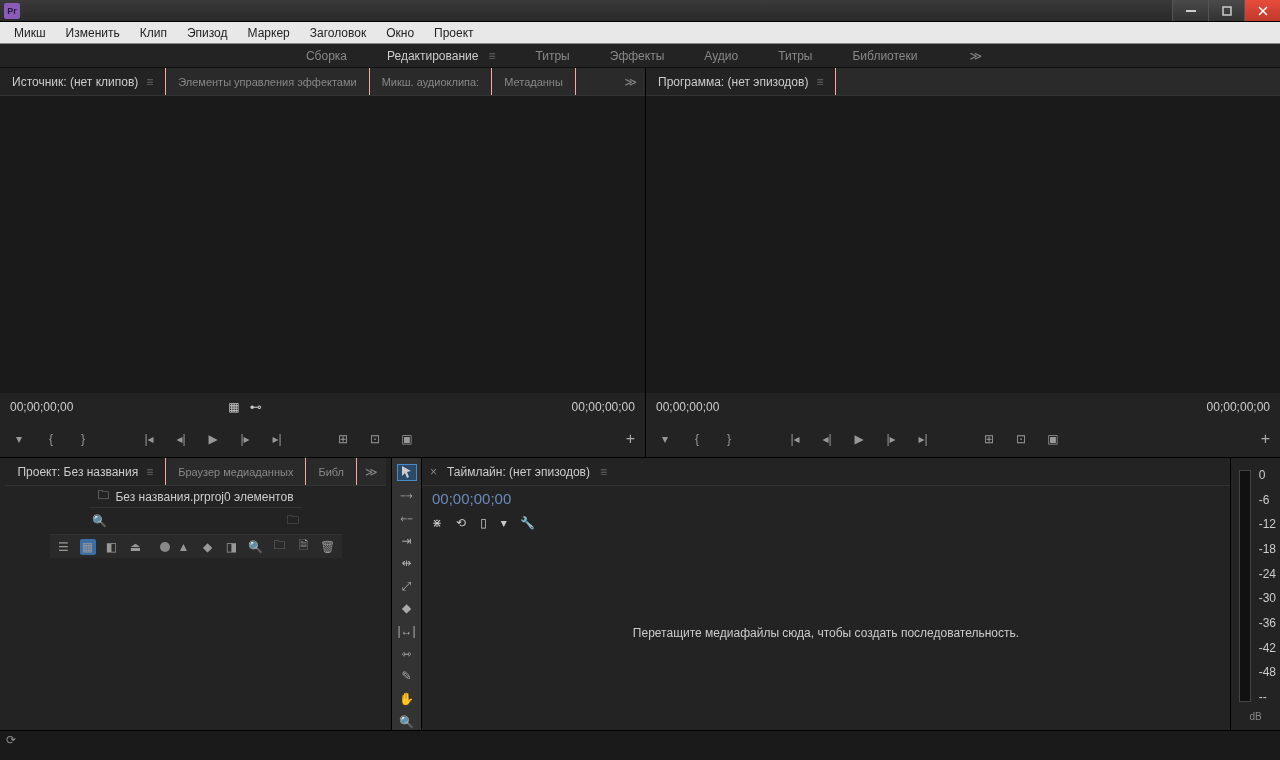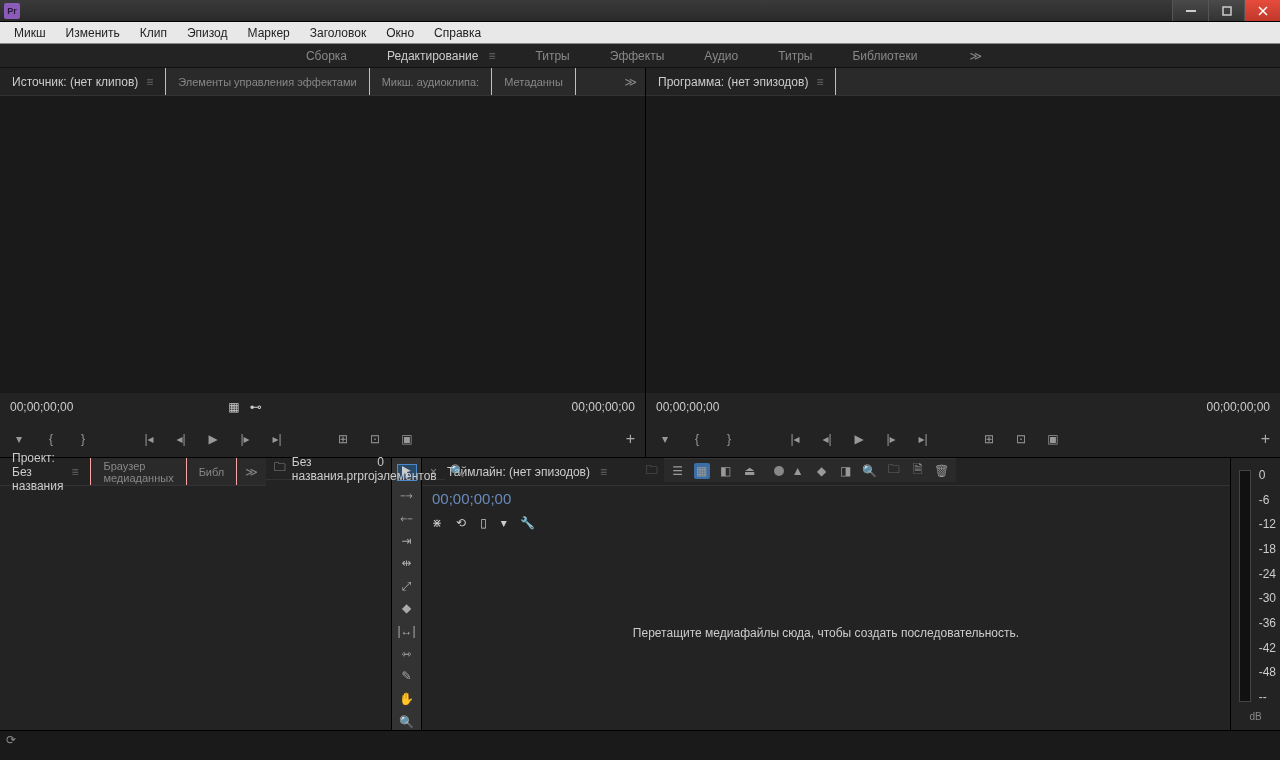--- a/index.html
+++ b/index.html
@@ -27,21 +27,21 @@
 .panel-tab .burger { margin-left:8px; color:#666; }
 .tab-more { margin-left:auto; padding:0 8px; color:#888; }
 .monitor-area { flex:1; background:#1a1a1a; }
 .time-row { height:28px; display:flex; align-items:center; padding:0 10px; color:#777; font-size:14px; }
 .tc-right { margin-left:auto; }
 .tc-icons { display:flex; gap:10px; margin:0 auto; color:#666; }
 .transport { height:36px; display:flex; align-items:center; justify-content:center; gap:14px; padding:0 10px; }
 .transport .tbtn { width:18px; height:18px; display:flex; align-items:center; justify-content:center; color:#999; }
 .transport .add-btn { margin-left:auto; color:#aaa; font-size:16px; }
 .panels-bottom { display:flex; height:272px; }
-.project-panel { width:392px; background:#232323; border-right:1px solid #000; display:flex; flex-direction:row; position:relative; }
+.project-panel { width:392px; background:#232323; border-right:1px solid #000; display:flex; flex-direction:column; position:relative;align-items:center; }
 .project-info { height:22px; display:flex; align-items:center; padding:0 8px; color:#888; font-size:11px; border-bottom:1px solid #333; }
 .project-info .count { margin-left:auto; }
 .project-search { height:26px; display:flex; align-items:center; padding:0 6px; gap:10px; }
 .search-icon { color:#888; }
 .folder-icon { margin-left:170px; color:#888; }
 .project-body { flex:1; display:flex; align-items:center; justify-content:center; color:#888; font-size:11px; }
 .project-footer { height:24px; background:#2a2a2a; display:flex; align-items:center; padding:0 6px; gap:8px; border-top:1px solid #333; }
 .pf-icon { width:16px; height:16px; display:flex; align-items:center; justify-content:center; color:#999; }
 .pf-icon.lit { background:#3a6ea5; border-radius:2px; }
 .slider { flex:1; height:4px; background:#444; border-radius:2px; margin:0 8px; position:relative; }
@@ -89,21 +89,21 @@
 </div>
 
 <div class="menubar">
   <div class="menu-item">Микш</div>
   <div class="menu-item">Изменить</div>
   <div class="menu-item">Клип</div>
   <div class="menu-item">Эпизод</div>
   <div class="menu-item">Маркер</div>
   <div class="menu-item">Заголовок</div>
   <div class="menu-item">Окно</div>
-  <div class="menu-item">Справка</div>
+  <div class="menu-item">Проект</div>
 </div>
 
 <div class="workspace-bar">
   <div class="ws-tab">Сборка</div>
   <div class="ws-tab active"><span>Редактирование</span><span class="burger">≡</span></div>
   <div class="ws-tab">Титры</div>
   <div class="ws-tab">Эффекты</div>
   <div class="ws-tab">Аудио</div>
   <div class="ws-tab">Титры</div>
   <div class="ws-tab">Библиотеки</div>

